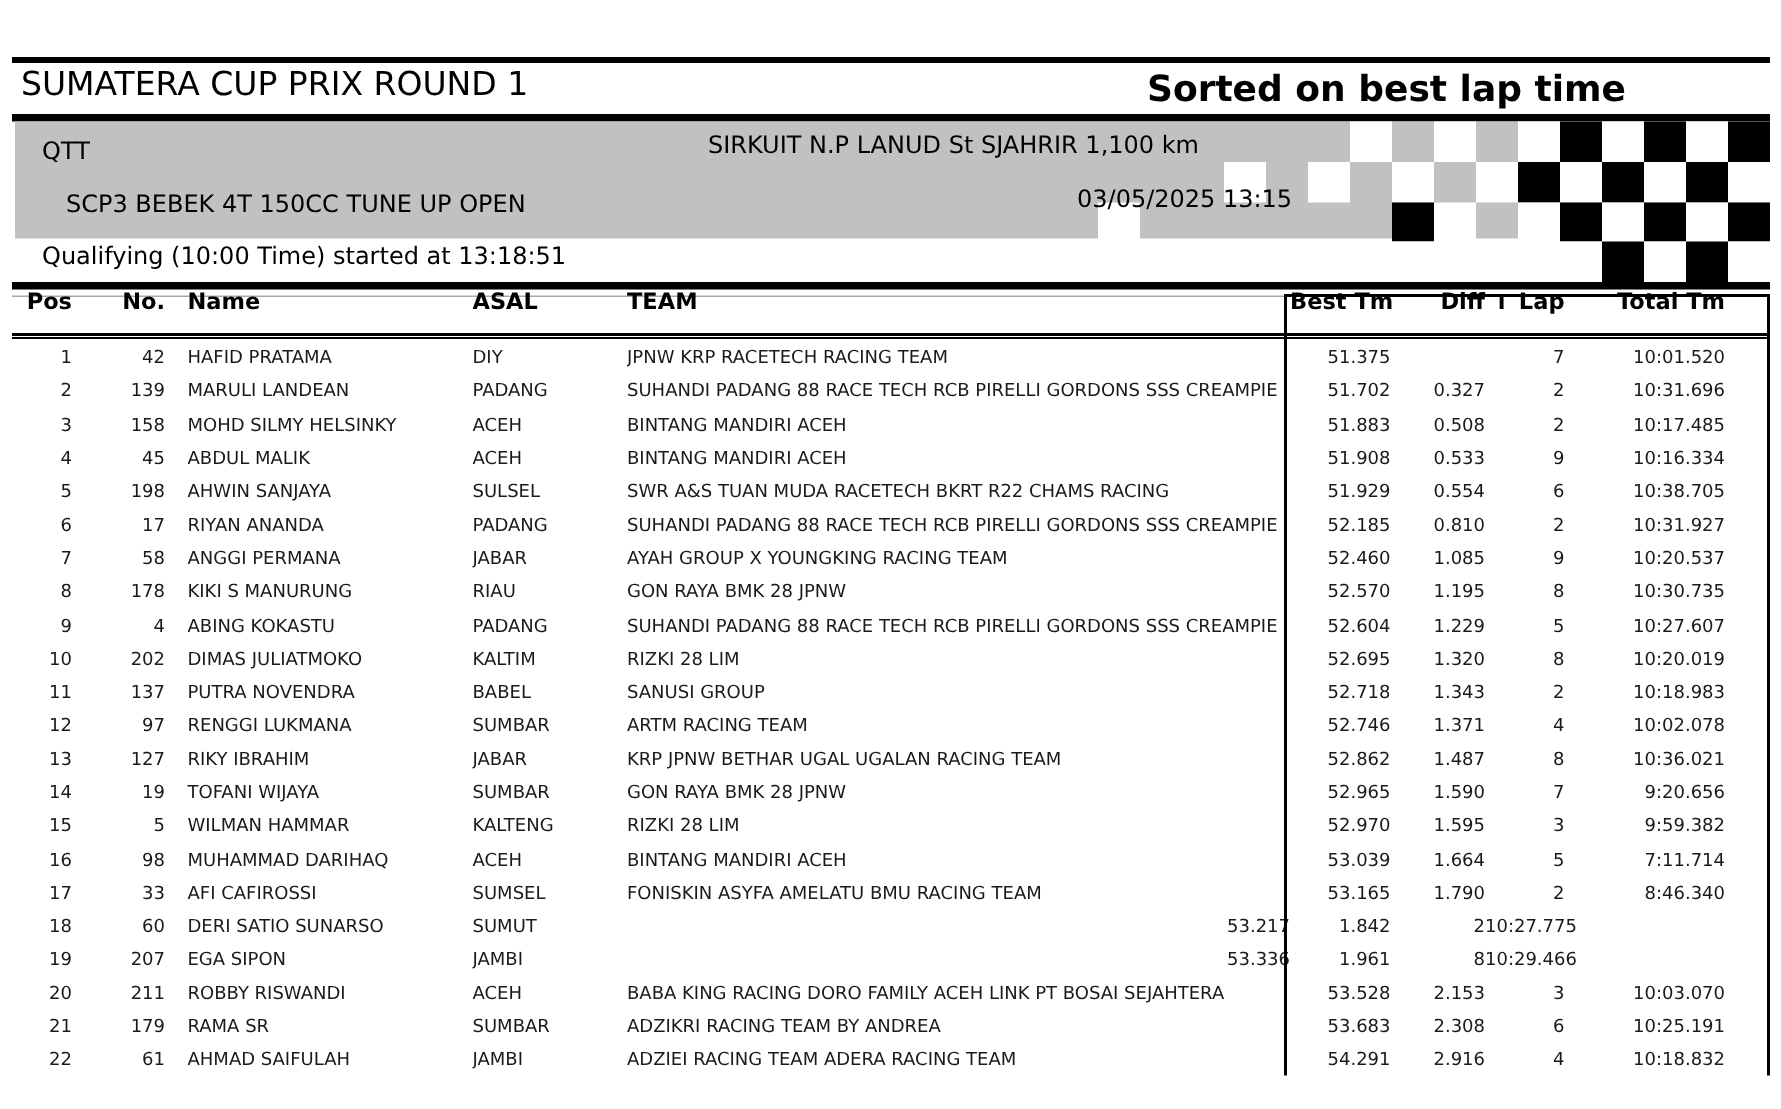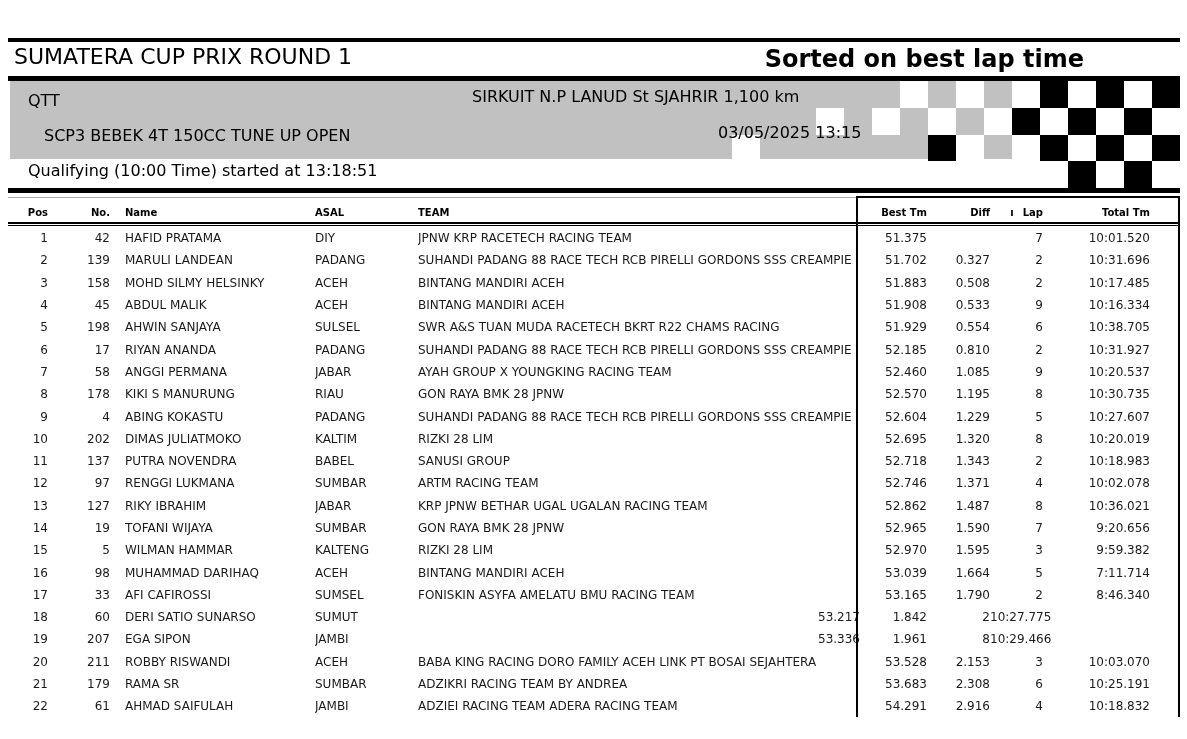--- a/index.html
+++ b/index.html
@@ -28,21 +28,21 @@
   .flag{position:absolute;left:722px;top:0;width:448px;height:107px;
         display:grid;grid-template-columns:repeat(16,28px);grid-template-rows:repeat(4,26.75px);z-index:1;}
   .fG{background:transparent;}
   .fW{background:#ffffff;}
   .fB{background:#000000;}
   
   .thin-top{left:8px;top:197px;width:1172px;height:1px;background:#a8a8a8;}
   .right-top{left:856px;top:196px;width:324px;height:2px;background:#000;}
   .grid-cols{display:grid;grid-template-columns:38px 62px 205px 103px 442px 67px 63px 53px 107px;}
   .thead{position:absolute;left:10px;top:190px;width:1140px;height:21px;
-         font-size:10px;font-weight:bold;align-items:center;margin-top:12px;}
+         font-size:15px;font-weight:bold;align-items:center;}
   .dbl-rule{position:absolute;left:8px;top:222px;width:1172px;height:4px;
             background:linear-gradient(to bottom,#000 0,#000 2px,#fff 2px,#fff 3px,#000 3px,#000 4px);}
   .tbody{position:absolute;left:10px;top:227px;width:1140px;}
   .t-row{height:22.3px;align-items:center;font-size:12px;color:#1a1a1a;}
   .c-r{text-align:right;white-space:nowrap;}
   .c-l{text-align:left;white-space:nowrap;overflow:hidden;}
   .c-name{padding-left:15px;}
   .lap-prefix{display:inline-block;margin-right:9px;font-weight:bold;}
   .vline{position:absolute;top:197px;height:520px;width:2px;background:#000;}
   .vl-left{left:856px;}

